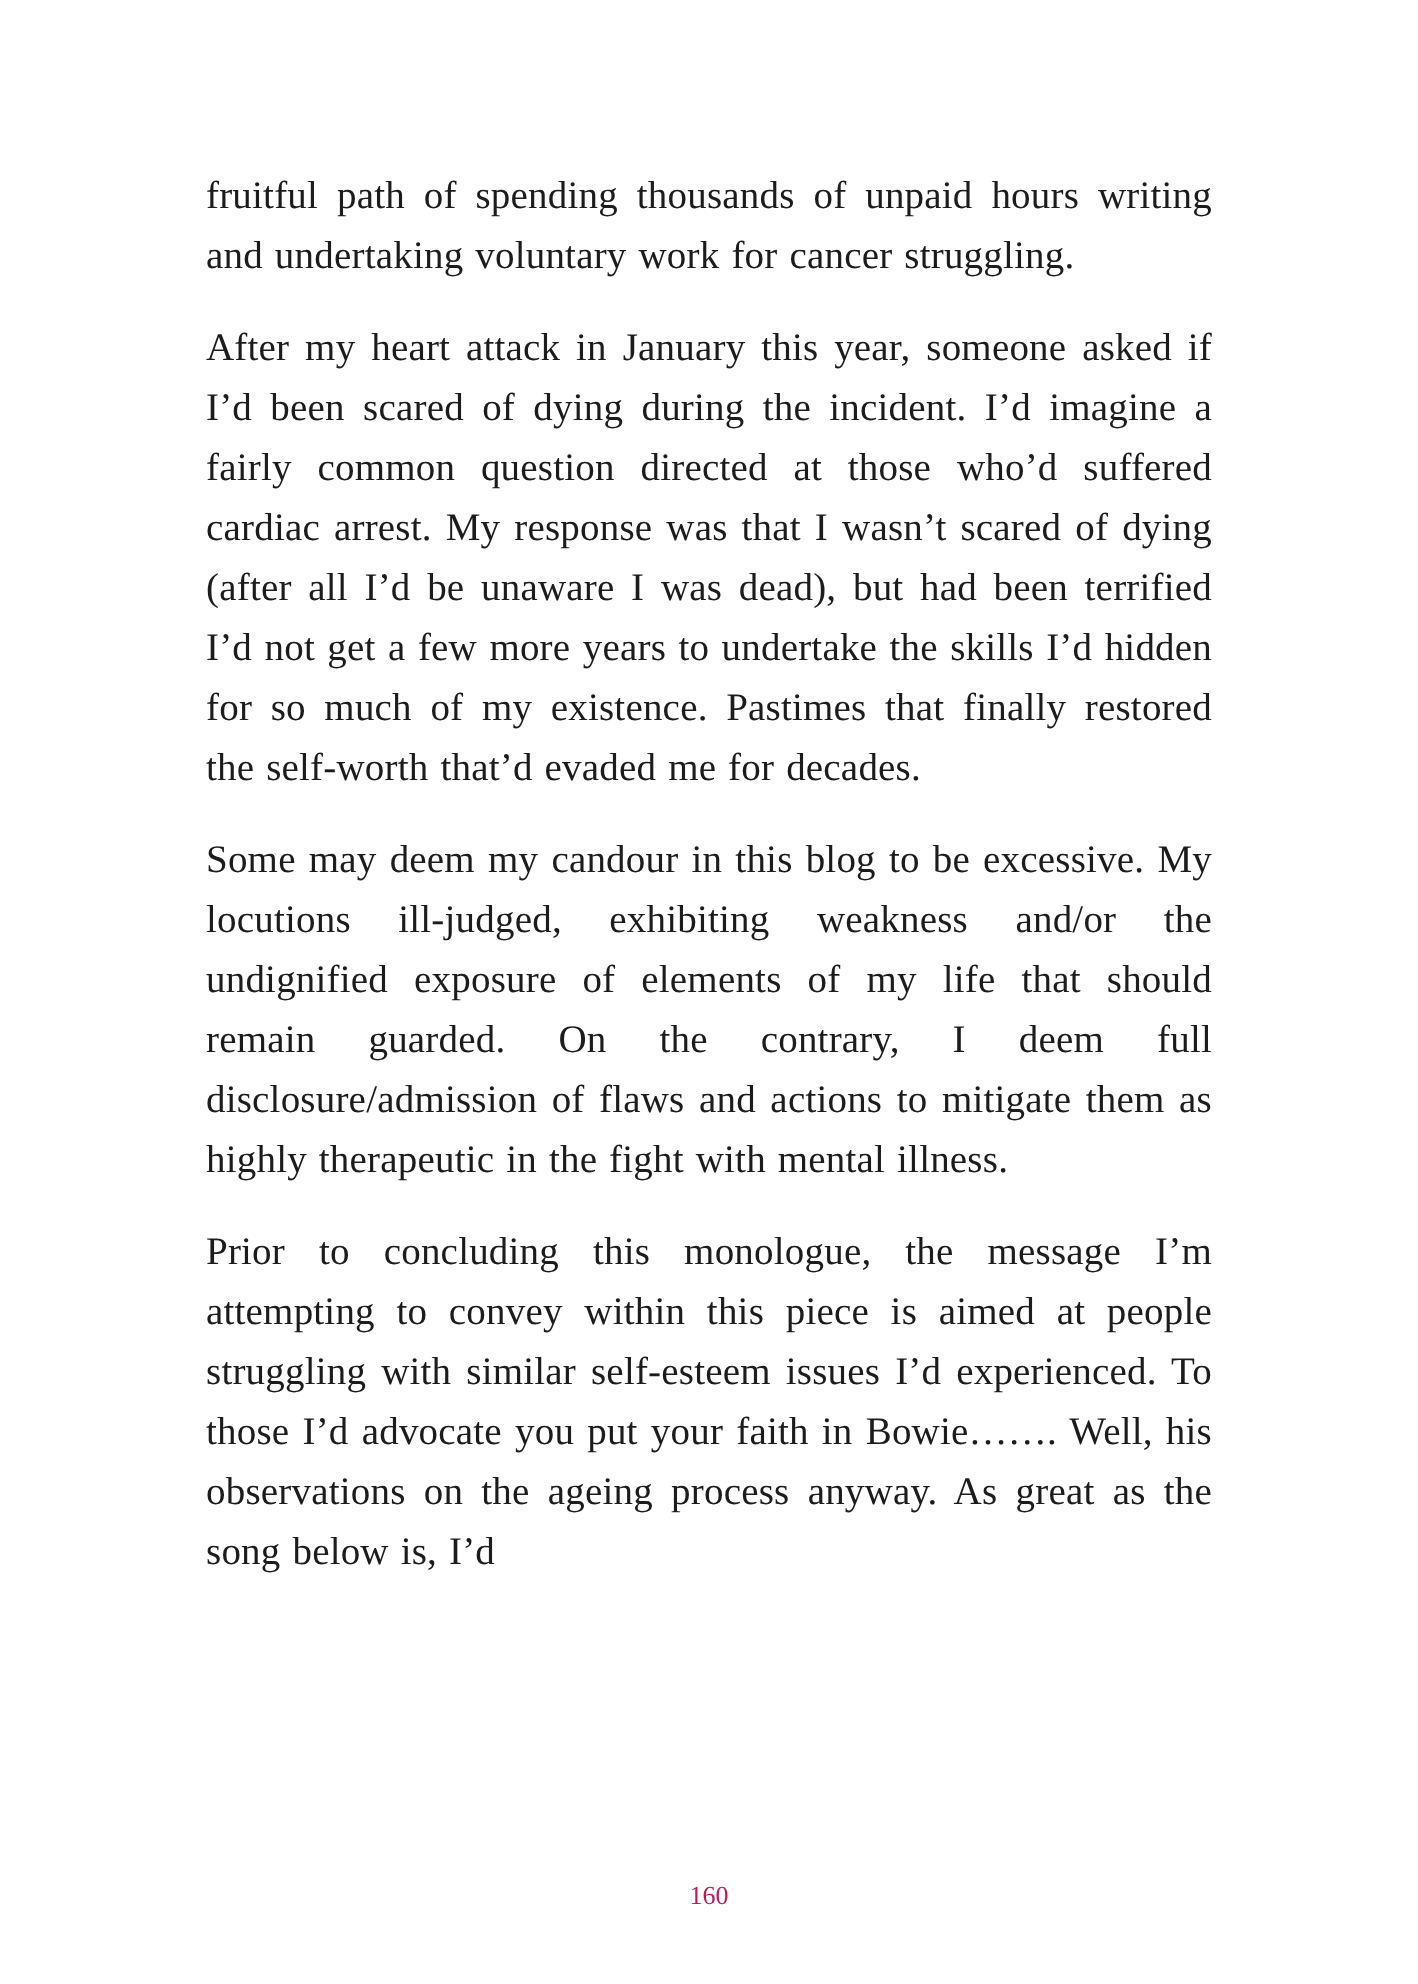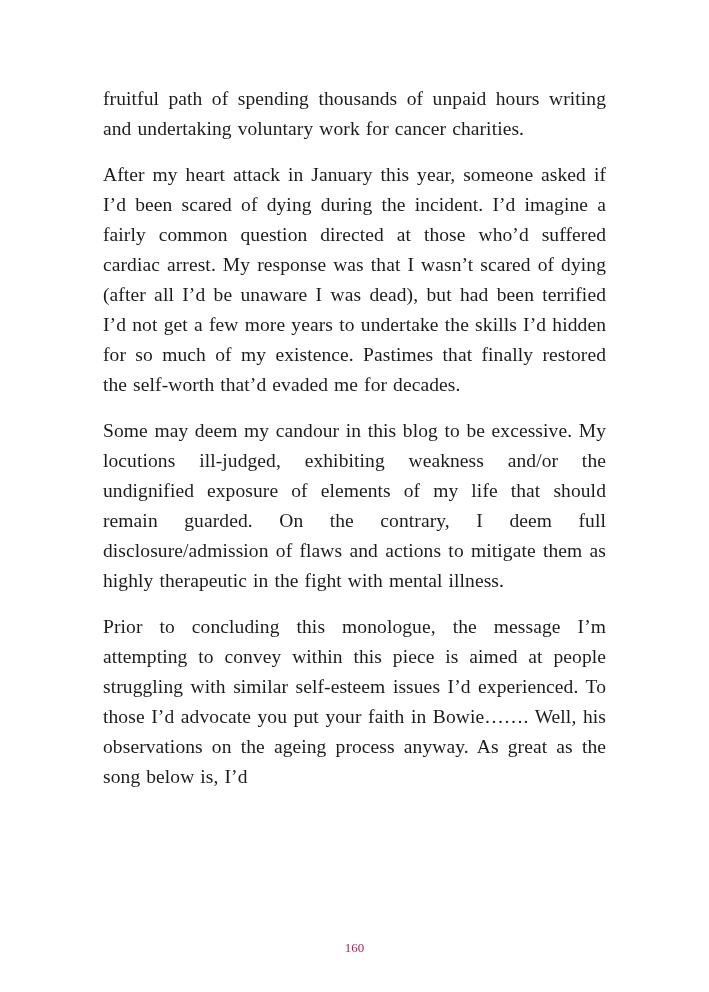--- a/index.html
+++ b/index.html
@@ -52,19 +52,19 @@
     font-size: 13px;
     color: #be185d;
     font-family: "Liberation Serif", "DejaVu Serif", serif;
   }
 </style>
 </head>
 <body>
 
 <div class="page">
   <div class="text-block">
-    <p>fruitful path of spending thousands of unpaid hours writing and undertaking voluntary work for cancer charities.</p>
+    <p>fruitful path of spending thousands of unpaid hours writing and undertaking voluntary work for cancer struggling.</p>
     <p>After my heart attack in January this year, someone asked if I’d been scared of dying during the incident. I’d imagine a fairly common question directed at those who’d suffered cardiac arrest. My response was that I wasn’t scared of dying (after all I’d be unaware I was dead), but had been terrified I’d not get a few more years to undertake the skills I’d hidden for so much of my existence. Pastimes that finally restored the self-worth that’d evaded me for decades.</p>
     <p>Some may deem my candour in this blog to be excessive. My locutions ill-judged, exhibiting weakness and/or the undignified exposure of elements of my life that should remain guarded. On the contrary, I deem full disclosure/admission of flaws and actions to mitigate them as highly therapeutic in the fight with mental illness.</p>
     <p>Prior to concluding this monologue, the message I’m attempting to convey within this piece is aimed at people struggling with similar self-esteem issues I’d experienced. To those I’d advocate you put your faith in Bowie……. Well, his observations on the ageing process anyway. As great as the song below is, I’d</p>
   </div>
   <div class="page-number">160</div>
 </div>
 
 </body></html>

